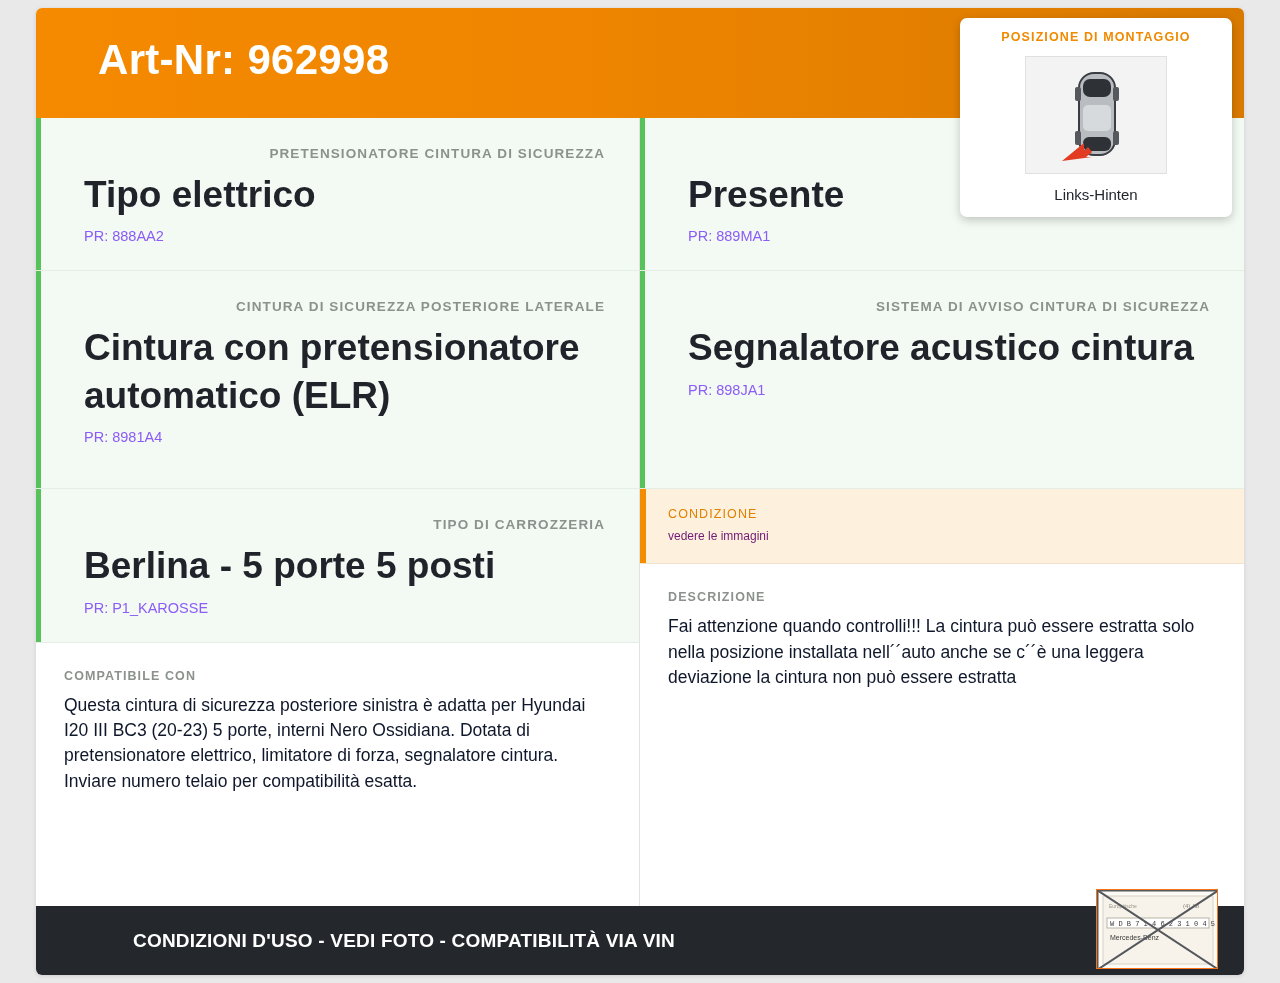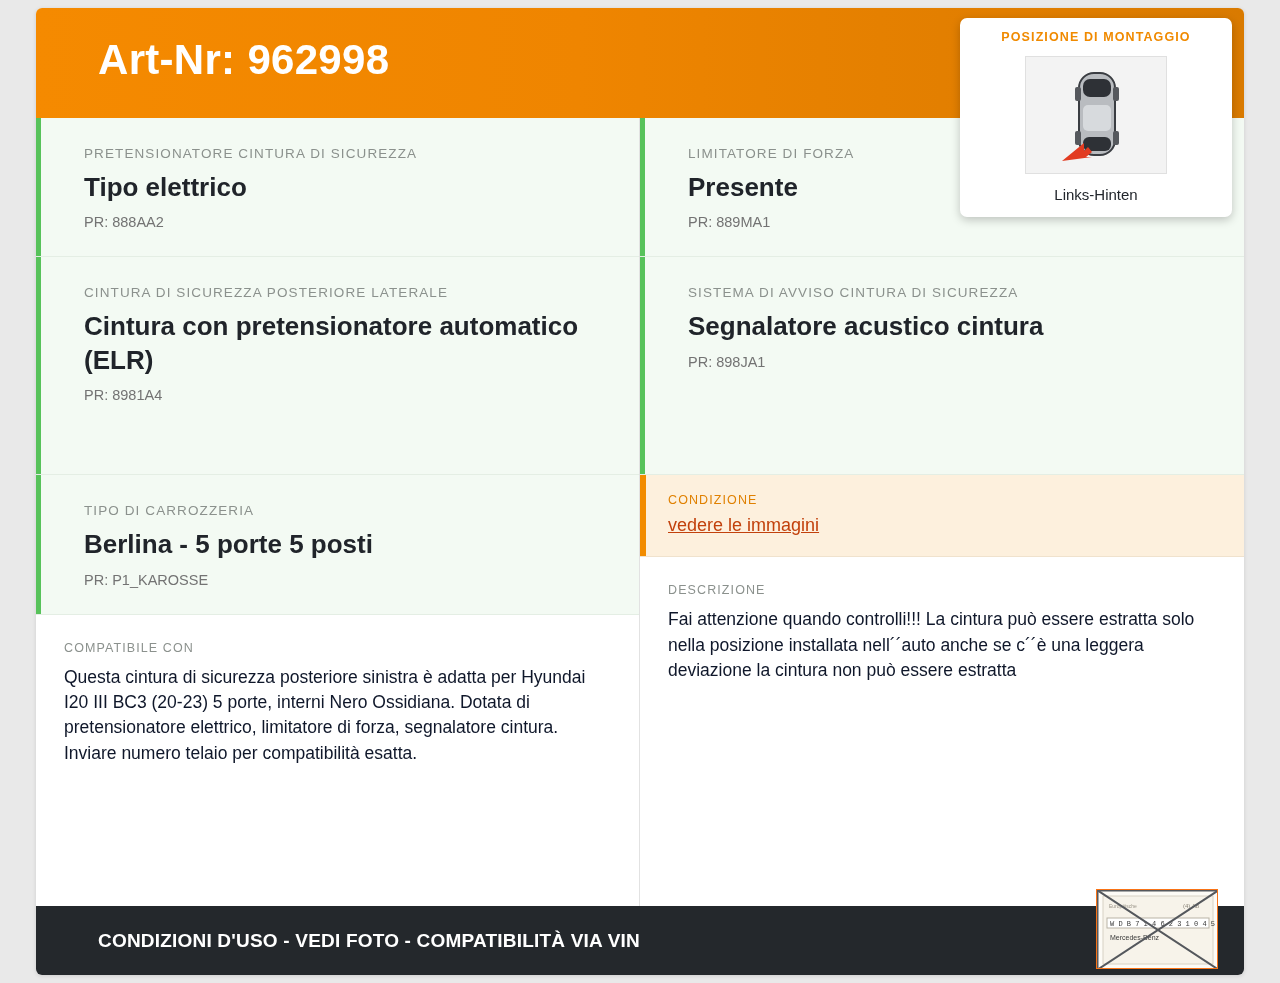--- a/index.html
+++ b/index.html
@@ -65,35 +65,36 @@
   .spec::before {
     content: "";
     position: absolute;
     left: 0; top: 0; bottom: 0;
     width: 5px;
     background: #57c25a;
   }
   .spec-label {
     font-size: 13.5px;
     letter-spacing: 1.1px;
-    font-weight: normal;
+    font-weight: bold;
     color: #8b918d;
     text-transform: uppercase;
     margin-bottom: 10px;
+    text-align: right;
   }
   .spec-value {
-    font-size: 26px;
+    font-size: 37px;
     font-weight: bold;
     color: #20242a;
     line-height: 1.28;
   }
   .spec-pr {
     margin-top: 10px;
     font-size: 14.5px;
-    color: #737373;
+    color: #8b5cf6;
   }
   .tall { min-height: 218px; }
   
   .condition {
     position: relative;
     background: #fdf0dd;
     padding: 18px 34px 20px 28px;
     border-bottom: 1px solid #f0e2cd;
   }
   .condition::before {
@@ -105,33 +106,32 @@
   }
   .condition-label {
     font-size: 12.5px;
     letter-spacing: 1.1px;
     font-weight: normal;
     color: #e08000;
     text-transform: uppercase;
     margin-bottom: 8px;
   }
   .condition-value {
-    font-size: 18px;
-    color: #c2410c;
-    text-decoration: underline;
+    font-size: 12px;
+    color: #701a75;
   }
   
   .block {
     padding: 26px 38px 20px 28px;
     background: #ffffff;
   }
   .block-label {
     font-size: 12.5px;
     letter-spacing: 1.1px;
-    font-weight: normal;
+    font-weight: bold;
     color: #8b918d;
     text-transform: uppercase;
     margin-bottom: 10px;
   }
   .block-text {
     font-size: 17.5px;
     line-height: 1.45;
     color: #0f172a;
   }
   .left-block { padding-left: 28px; padding-right: 40px; }
@@ -169,20 +169,21 @@
     color: #22262c;
   }
   
   .footer {
     position: absolute;
     left: 0; right: 0; bottom: 0;
     height: 69px;
     background: #24282c;
     display: flex;
     align-items: center;
+    padding-left: 35px;
   }
   .footer-text {
     margin-left: 62px;
     color: #ffffff;
     font-size: 19px;
     font-weight: bold;
     letter-spacing: .2px;
   }
   .stamp {
     position: absolute;

